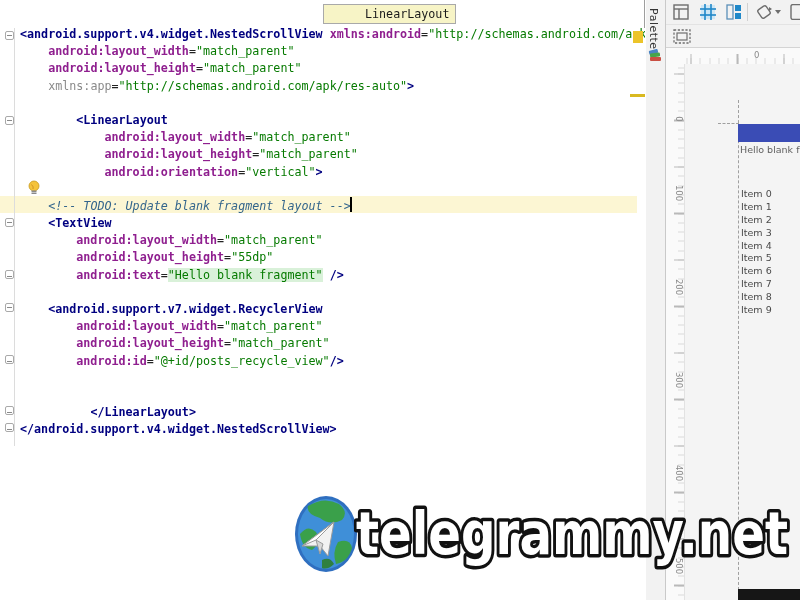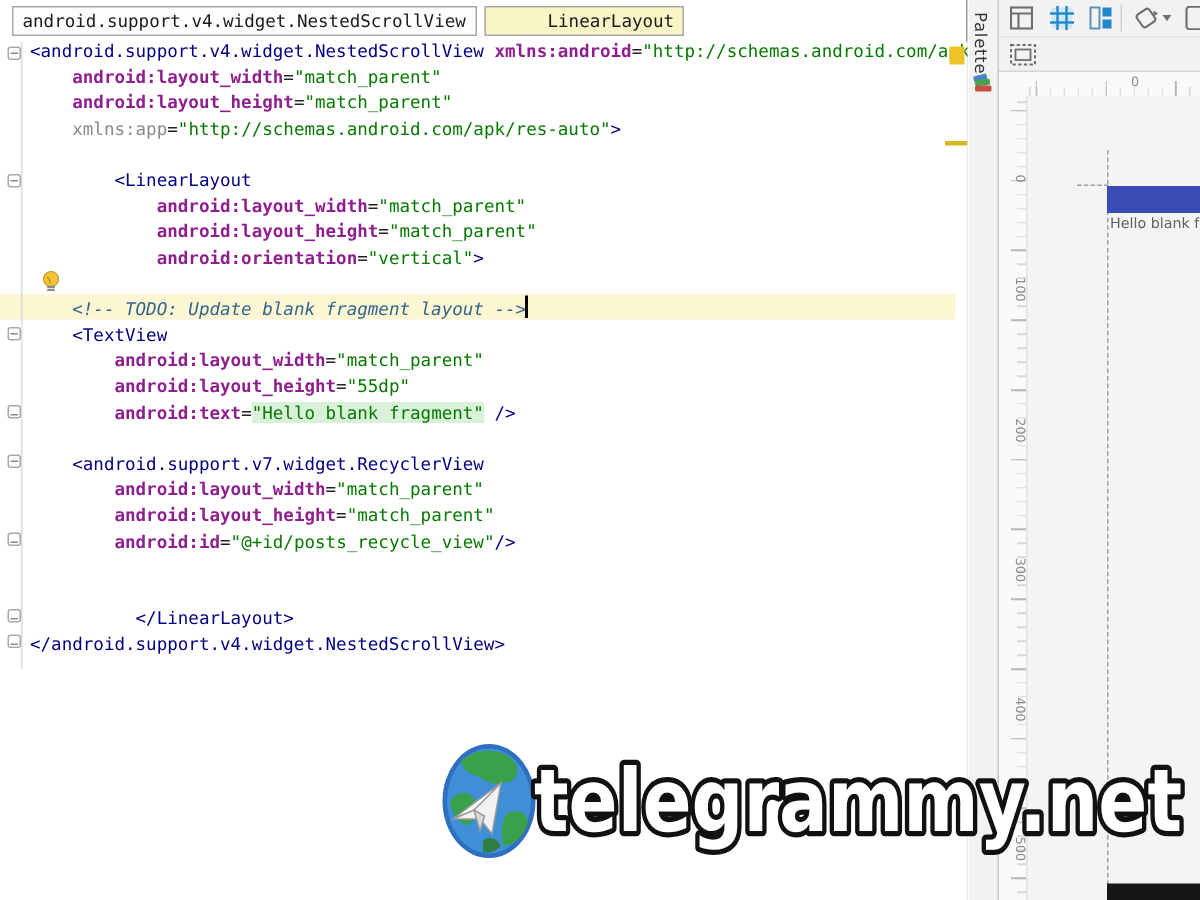--- a/index.html
+++ b/index.html
@@ -15,21 +15,21 @@
   .crumb.active { background:#f7f4c6;padding-left:41px; }
   #crumb1 { left:8px; }
   #crumb2 { left:323px; }
 
   .code-area { position:absolute; left:0; top:28px; width:645px; height:572px; background:#fff; overflow:hidden; }
   .gutter-line { position:absolute; left:14px; top:0; width:1px; height:418px; background:#dcdcdc; }
   .caret-row { position:absolute; left:0; top:168px; width:637px; height:17px; background:#fcf6d3; }
   .code-lines { position:absolute; left:20px; top:-2px; width:617px; font-family:"DejaVu Sans Mono", monospace;
                 font-size:11.7px; line-height:17.2px; white-space:pre; }
   .code-line { height:17.2px; }
-  .sg-t { color:#000080; font-weight:normal; }
+  .sg-t { color:#000080; font-weight:bold; }
   .sg-a { color:#8f1f8f; font-weight:bold; }
   .sg-g { color:#8a8a8a; }
   .sg-s { color:#067a00; }
   .sg-h { color:#067a00; background:#d9f1d9; }
   .sg-c { color:#33658c; font-style:italic; font-weight:normal; }
   .sg-p { color:#222; }
 
   .fold-marker { position:absolute; width:9px; height:9px; left:5px; border:1px solid #a9a9a9; border-radius:2px; background:#fff; cursor:pointer; }
   .fold-marker::after { content:""; position:absolute; left:1px; right:1px; top:3px; height:1px; background:#8a8a8a; }
   .fold-end::after { top:5px; }
@@ -81,21 +81,20 @@
   .wm-logo { position:absolute; left:4px; top:6px; }
   .wm-text { position:absolute; left:64px; top:0; }
 </style>
 </head>
 <body>
 
 <div class="app">
 
   <div class="editor-panel">
     <div class="breadcrumb-bar">
-      <span class="crumb" id="crumb1">android.support.v4.widget.NestedScrollView</span>
       <span class="crumb active" id="crumb2">LinearLayout</span>
     </div>
 
     <div class="code-area">
       <div class="caret-row"></div>
       <div class="gutter-line"></div>
 
       <div class="fold-marker" style="top:3px"></div>
       <div class="fold-marker" style="top:88px"></div>
       <div class="fold-marker" style="top:190px"></div>
@@ -167,20 +166,32 @@
     <div class="ruler-corner"></div>
     <div class="h-ruler"></div>
     <div class="v-ruler"></div>
     <div id="rulerLabels"></div>
 
     <div class="canvas">
       <div class="dash-v"></div>
       <div class="dash-h"></div>
       <div class="app-bar" id="appBar" style="background: rgb(58, 76, 181);"></div>
       <div class="hello-text">Hello blank fragment</div>
+      <div class="item-list" id="itemList">
+          <div class="item-row">Item 0</div>
+          <div class="item-row">Item 1</div>
+          <div class="item-row">Item 2</div>
+          <div class="item-row">Item 3</div>
+          <div class="item-row">Item 4</div>
+          <div class="item-row">Item 5</div>
+          <div class="item-row">Item 6</div>
+          <div class="item-row">Item 7</div>
+          <div class="item-row">Item 8</div>
+          <div class="item-row">Item 9</div>
+        </div>
       <div class="nav-bar"></div>
     </div>
   <span class="h-ruler-label" style="left: 88px;">0</span>
       <span class="v-ruler-label" style="top: 114px;">0</span>
       <span class="v-ruler-label" style="top: 188px;">100</span>
       <span class="v-ruler-label" style="top: 282px;">200</span>
       <span class="v-ruler-label" style="top: 375px;">300</span>
       <span class="v-ruler-label" style="top: 468px;">400</span>
       <span class="v-ruler-label" style="top: 561px;">500</span>
     </div>

